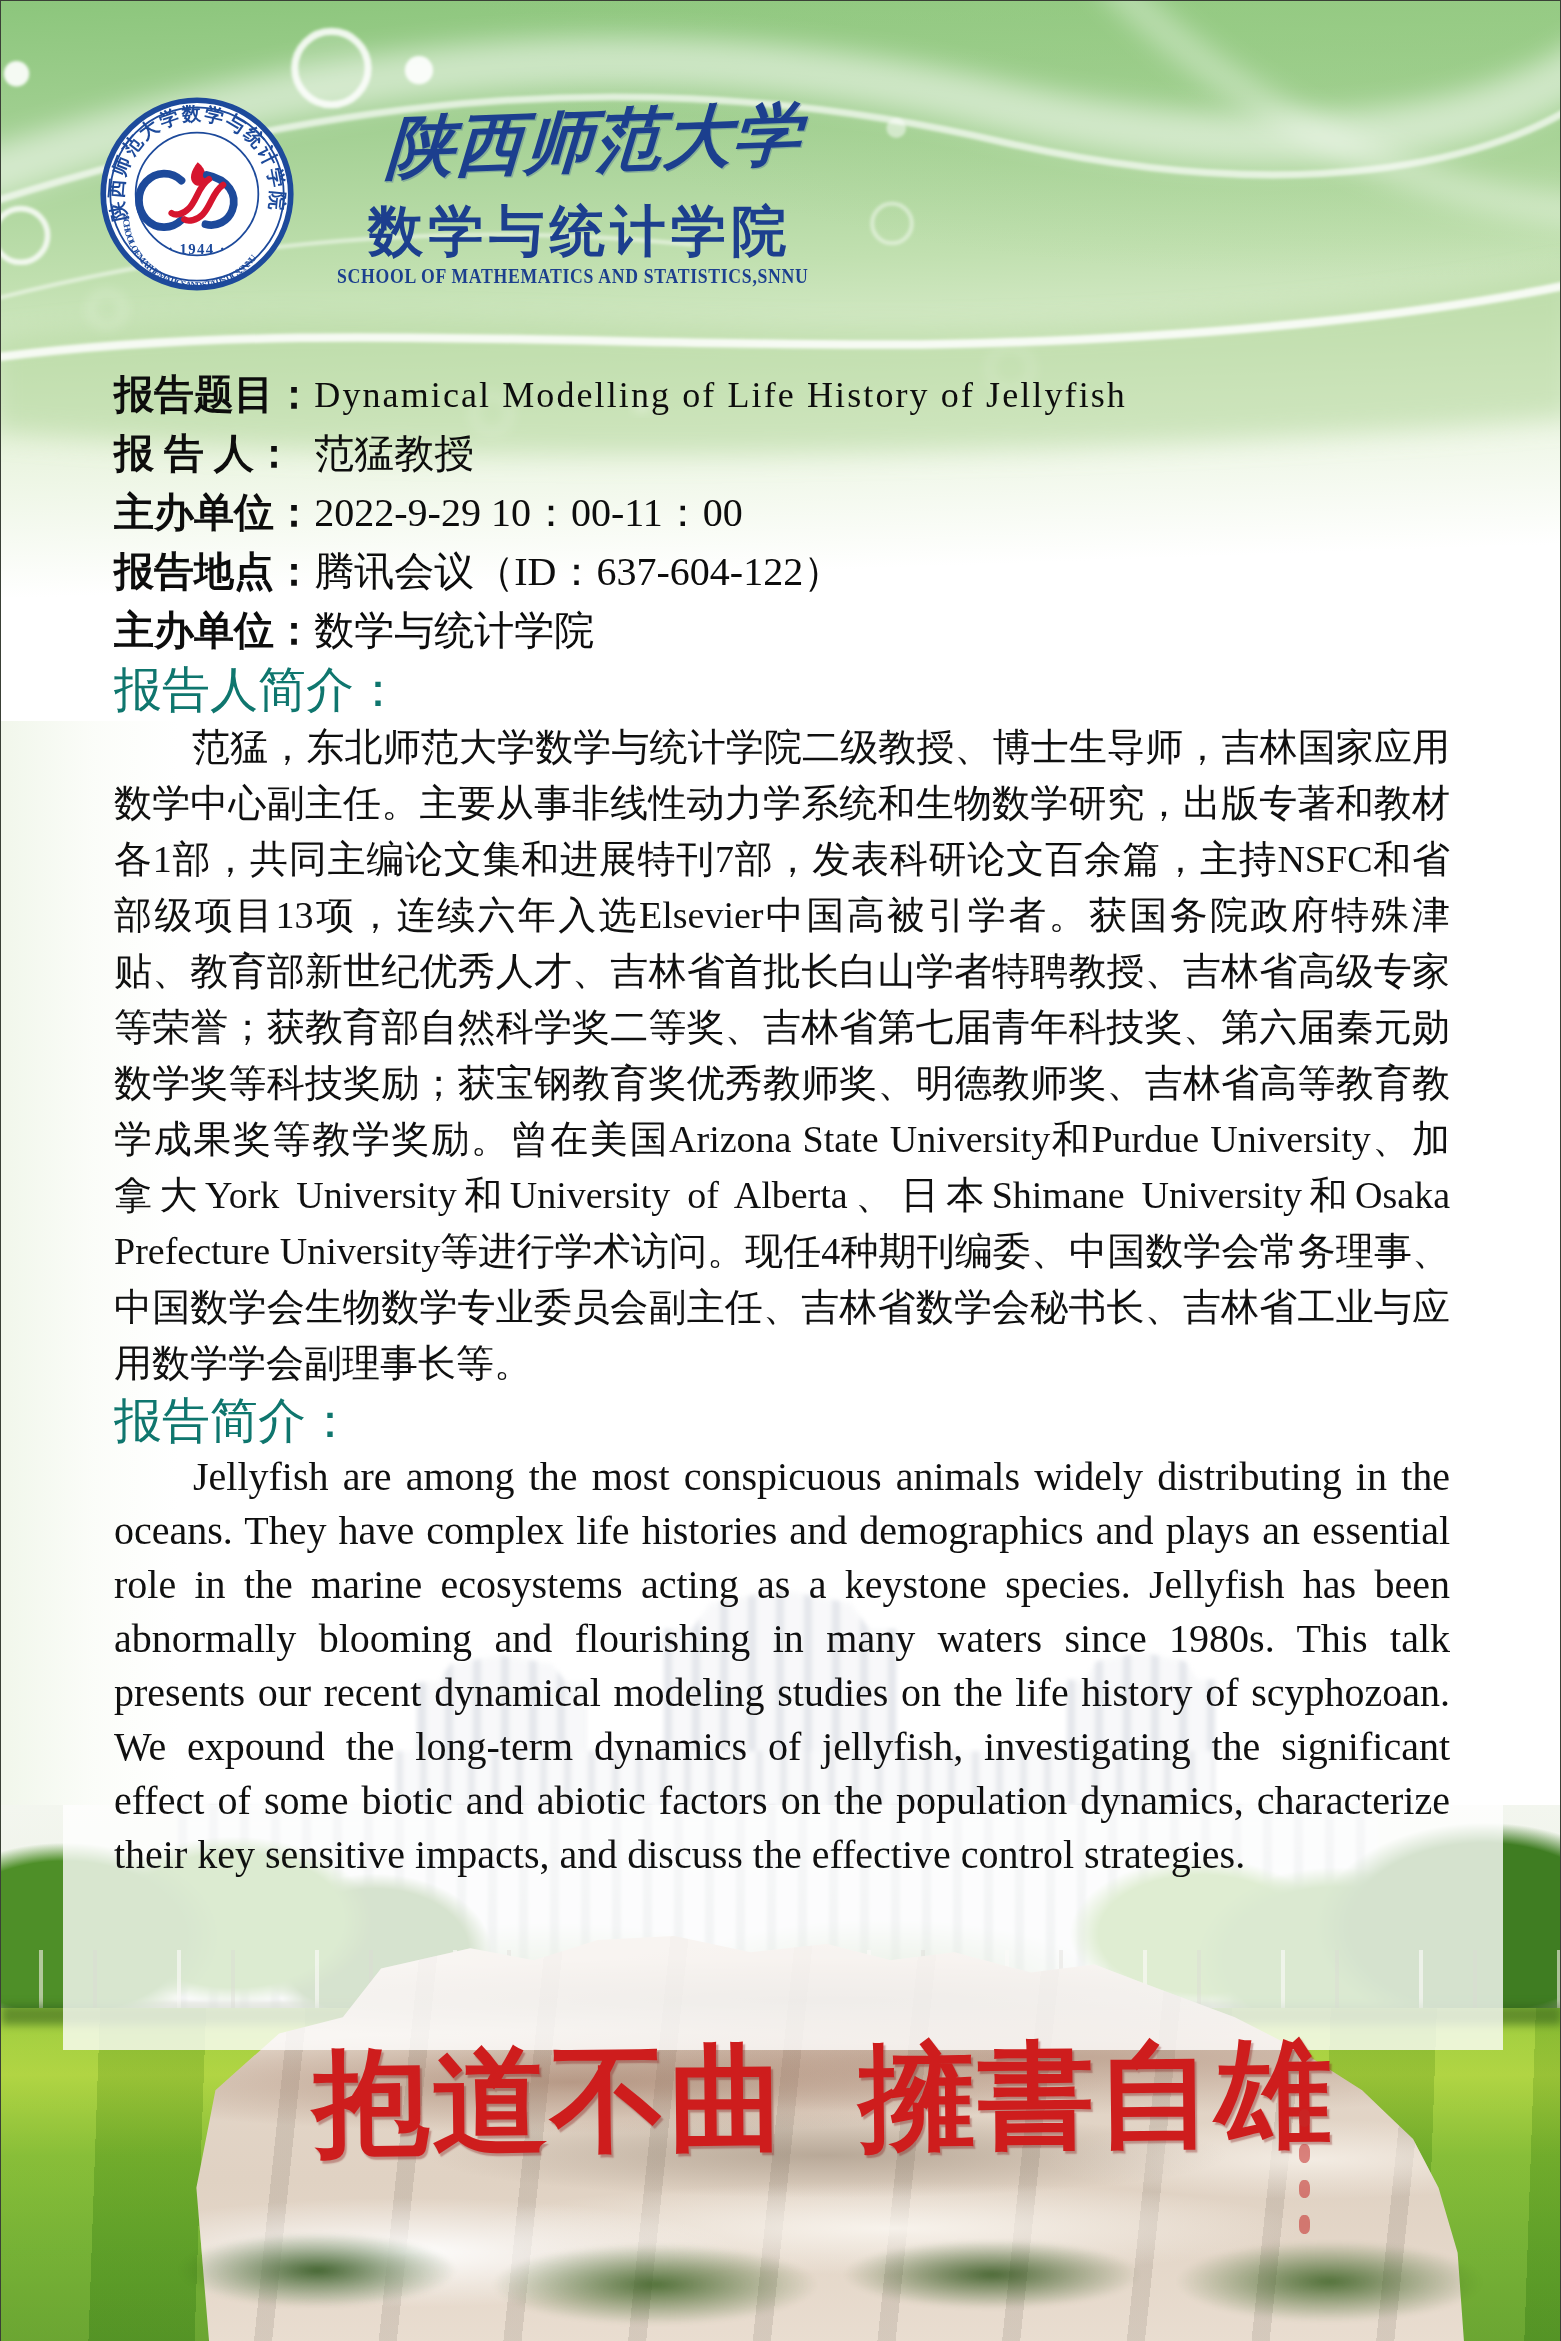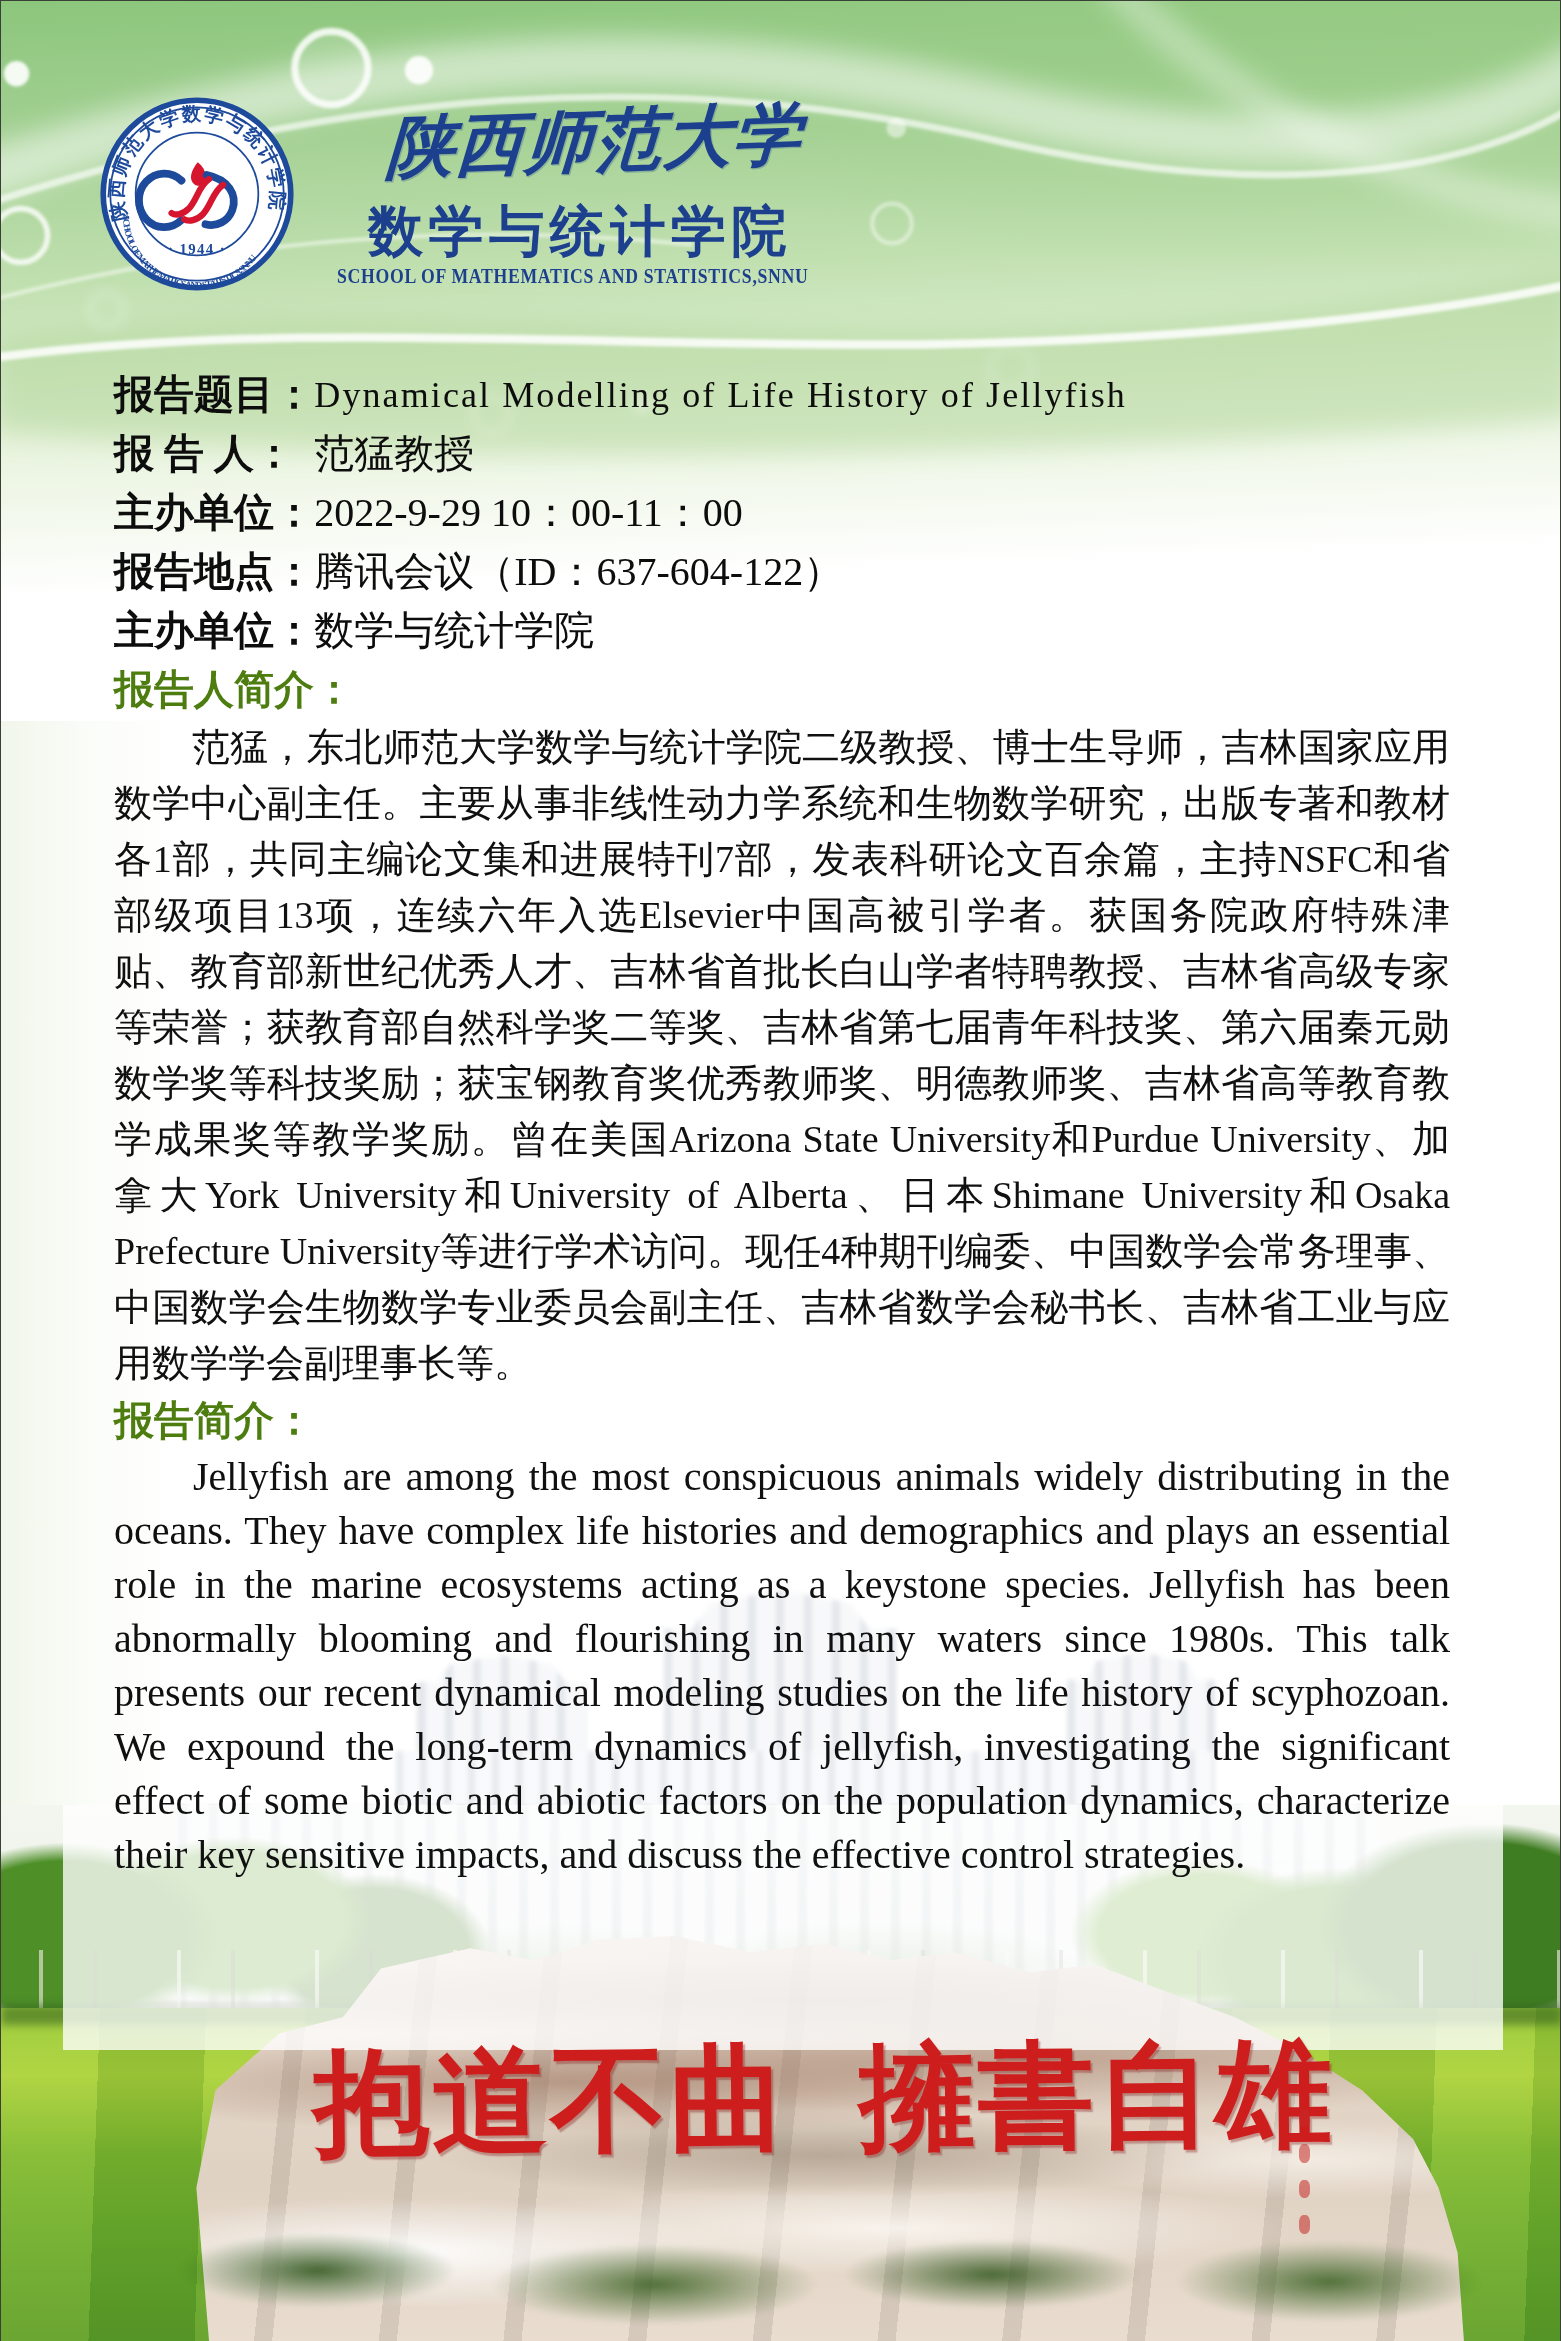--- a/index.html
+++ b/index.html
@@ -36,21 +36,21 @@
   .school-en{
     position:absolute;left:0px;top:160px;font-size:17.7px;font-weight:700;color:#1c3f8e;
     letter-spacing:0.7px;white-space:nowrap;transform:scaleY(1.15);transform-origin:left top;
   }
   
   .content{position:absolute;left:113px;top:364px;width:1336px;z-index:5;}
   .detail-row{display:flex;height:59px;align-items:center;}
   .detail-label{flex:none;width:189px;font-weight:700;font-size:40px;white-space:pre;color:#0d0d0d;}
   .detail-value{font-size:40px;padding-left:11.3px;white-space:nowrap;color:#0d0d0d;}
   .detail-value.title-en{font-size:36px;letter-spacing:2.1px;}
-  .section-heading{font-weight:700;font-size:40px;line-height:59px;color:#4d7c0f;}
+  .section-heading{font-weight:400;font-size:48px;line-height:59px;color:#0f766e;}
   .bio-text{
     font-size:38px;line-height:56px;text-align:justify;text-indent:78px;margin:0;color:#101010;
   }
   .abstract-text{
     font-size:40px;line-height:54px;text-align:justify;text-indent:79px;margin:0;color:#101010;
   }
   
   .ghost-building{position:absolute;left:395px;top:1589px;width:819px;height:216px;opacity:.30;filter:blur(2.1px);z-index:1;}
   .gb-tower{position:absolute;background:repeating-linear-gradient(90deg,#a9b1c1 0 8.5px,#e9ebef 8.5px 28px);
     clip-path:polygon(0 18%,12% 18%,20% 6%,50% 0,80% 6%,88% 18%,100% 18%,100% 100%,0 100%);}

